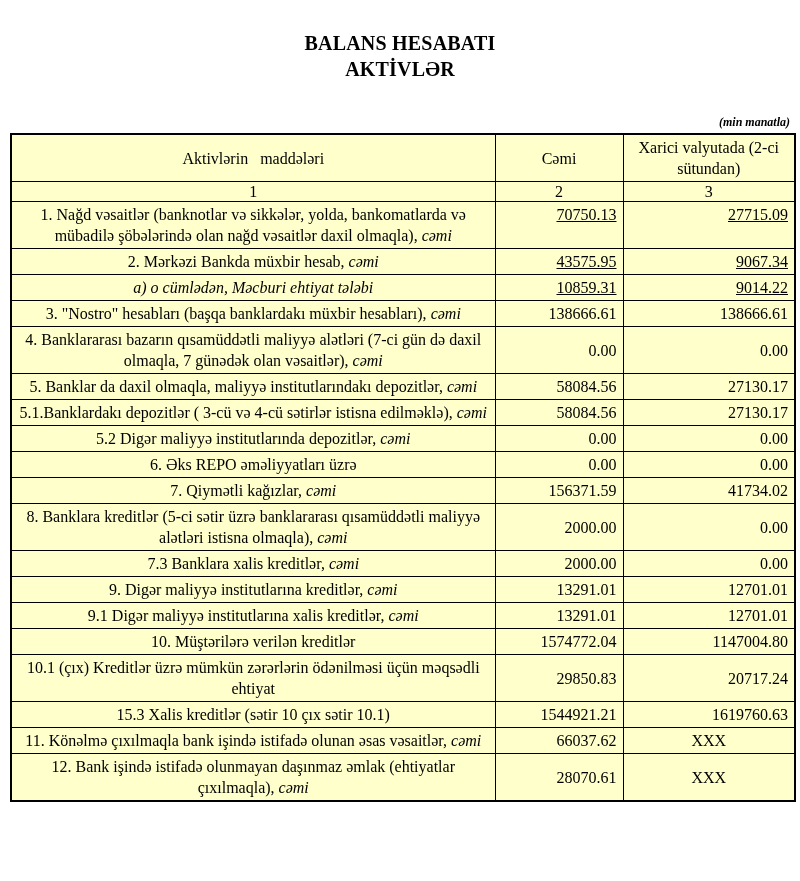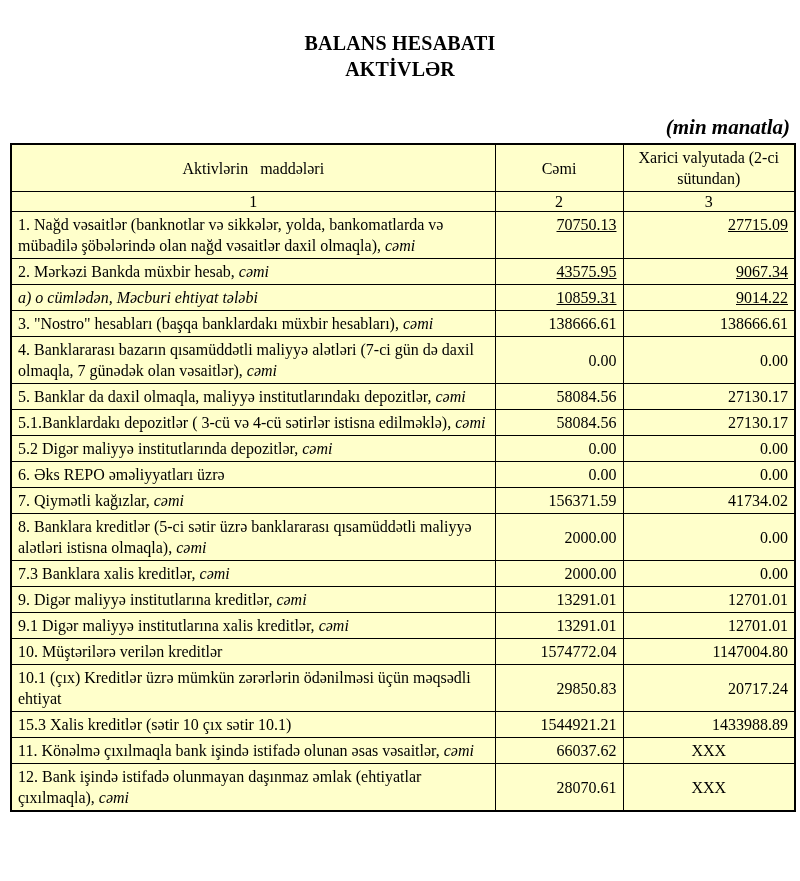--- a/index.html
+++ b/index.html
@@ -21,21 +21,21 @@
     padding-top: 30px;
     font-weight: bold;
     font-size: 20px;
     line-height: 26px;
     letter-spacing: 0.2px;
   }
   .unit-note {
     text-align: right;
     font-style: italic;
     font-weight: bold;
-    font-size: 21px;
+    font-size: 12px;
     margin: 33px 10px 3px 0;
   }
   table.assets {
     border-collapse: collapse;
     table-layout: fixed;
     margin-left: 10px;
     width: 784px;
     border: 2px solid #000000;
   }
   table.assets td, table.assets th {
@@ -56,21 +56,21 @@
   th.hdr-col {
     height: 42px;
     text-align: center;
   }
   tr.nums-row td {
     text-align: center;
     line-height: 17px;
     padding-top: 1px;
     padding-bottom: 1px;
   }
-  td.label-cell { text-align: left; }
+  td.label-cell { text-align: center; }
   td.num-cell {
     text-align: right;
     padding-right: 10px;
   }
   td.white-bg { background: #ffffff; text-decoration: underline; }
   tr.top-align td { vertical-align: top; }
   td.indent { padding-left: 46px; }
   td.center { text-align: center; padding-right: 6px; }
   .it { font-style: italic; }
 </style>
@@ -182,21 +182,21 @@
           <td class="num-cell">1147004.80</td>
         </tr>
         <tr>
           <td class="label-cell"><span>10.1 (çıx) Kreditlər üzrə mümkün zərərlərin ödənilməsi üçün məqsədli ehtiyat</span></td>
           <td class="num-cell">29850.83</td>
           <td class="num-cell">20717.24</td>
         </tr>
         <tr>
           <td class="label-cell"><span>15.3 Xalis kreditlər (sətir 10 çıx sətir 10.1)</span></td>
           <td class="num-cell">1544921.21</td>
-          <td class="num-cell">1433988.89</td>
+          <td class="num-cell">1619760.63</td>
         </tr>
         <tr>
           <td class="label-cell"><span>11. Könəlmə çıxılmaqla bank işində istifadə olunan əsas vəsaitlər, </span><span class="it">cəmi</span></td>
           <td class="num-cell">66037.62</td>
           <td class="num-cell center">XXX</td>
         </tr>
         <tr>
           <td class="label-cell"><span>12. Bank işində istifadə olunmayan daşınmaz əmlak (ehtiyatlar çıxılmaqla), </span><span class="it">cəmi</span></td>
           <td class="num-cell">28070.61</td>
           <td class="num-cell center">XXX</td>

